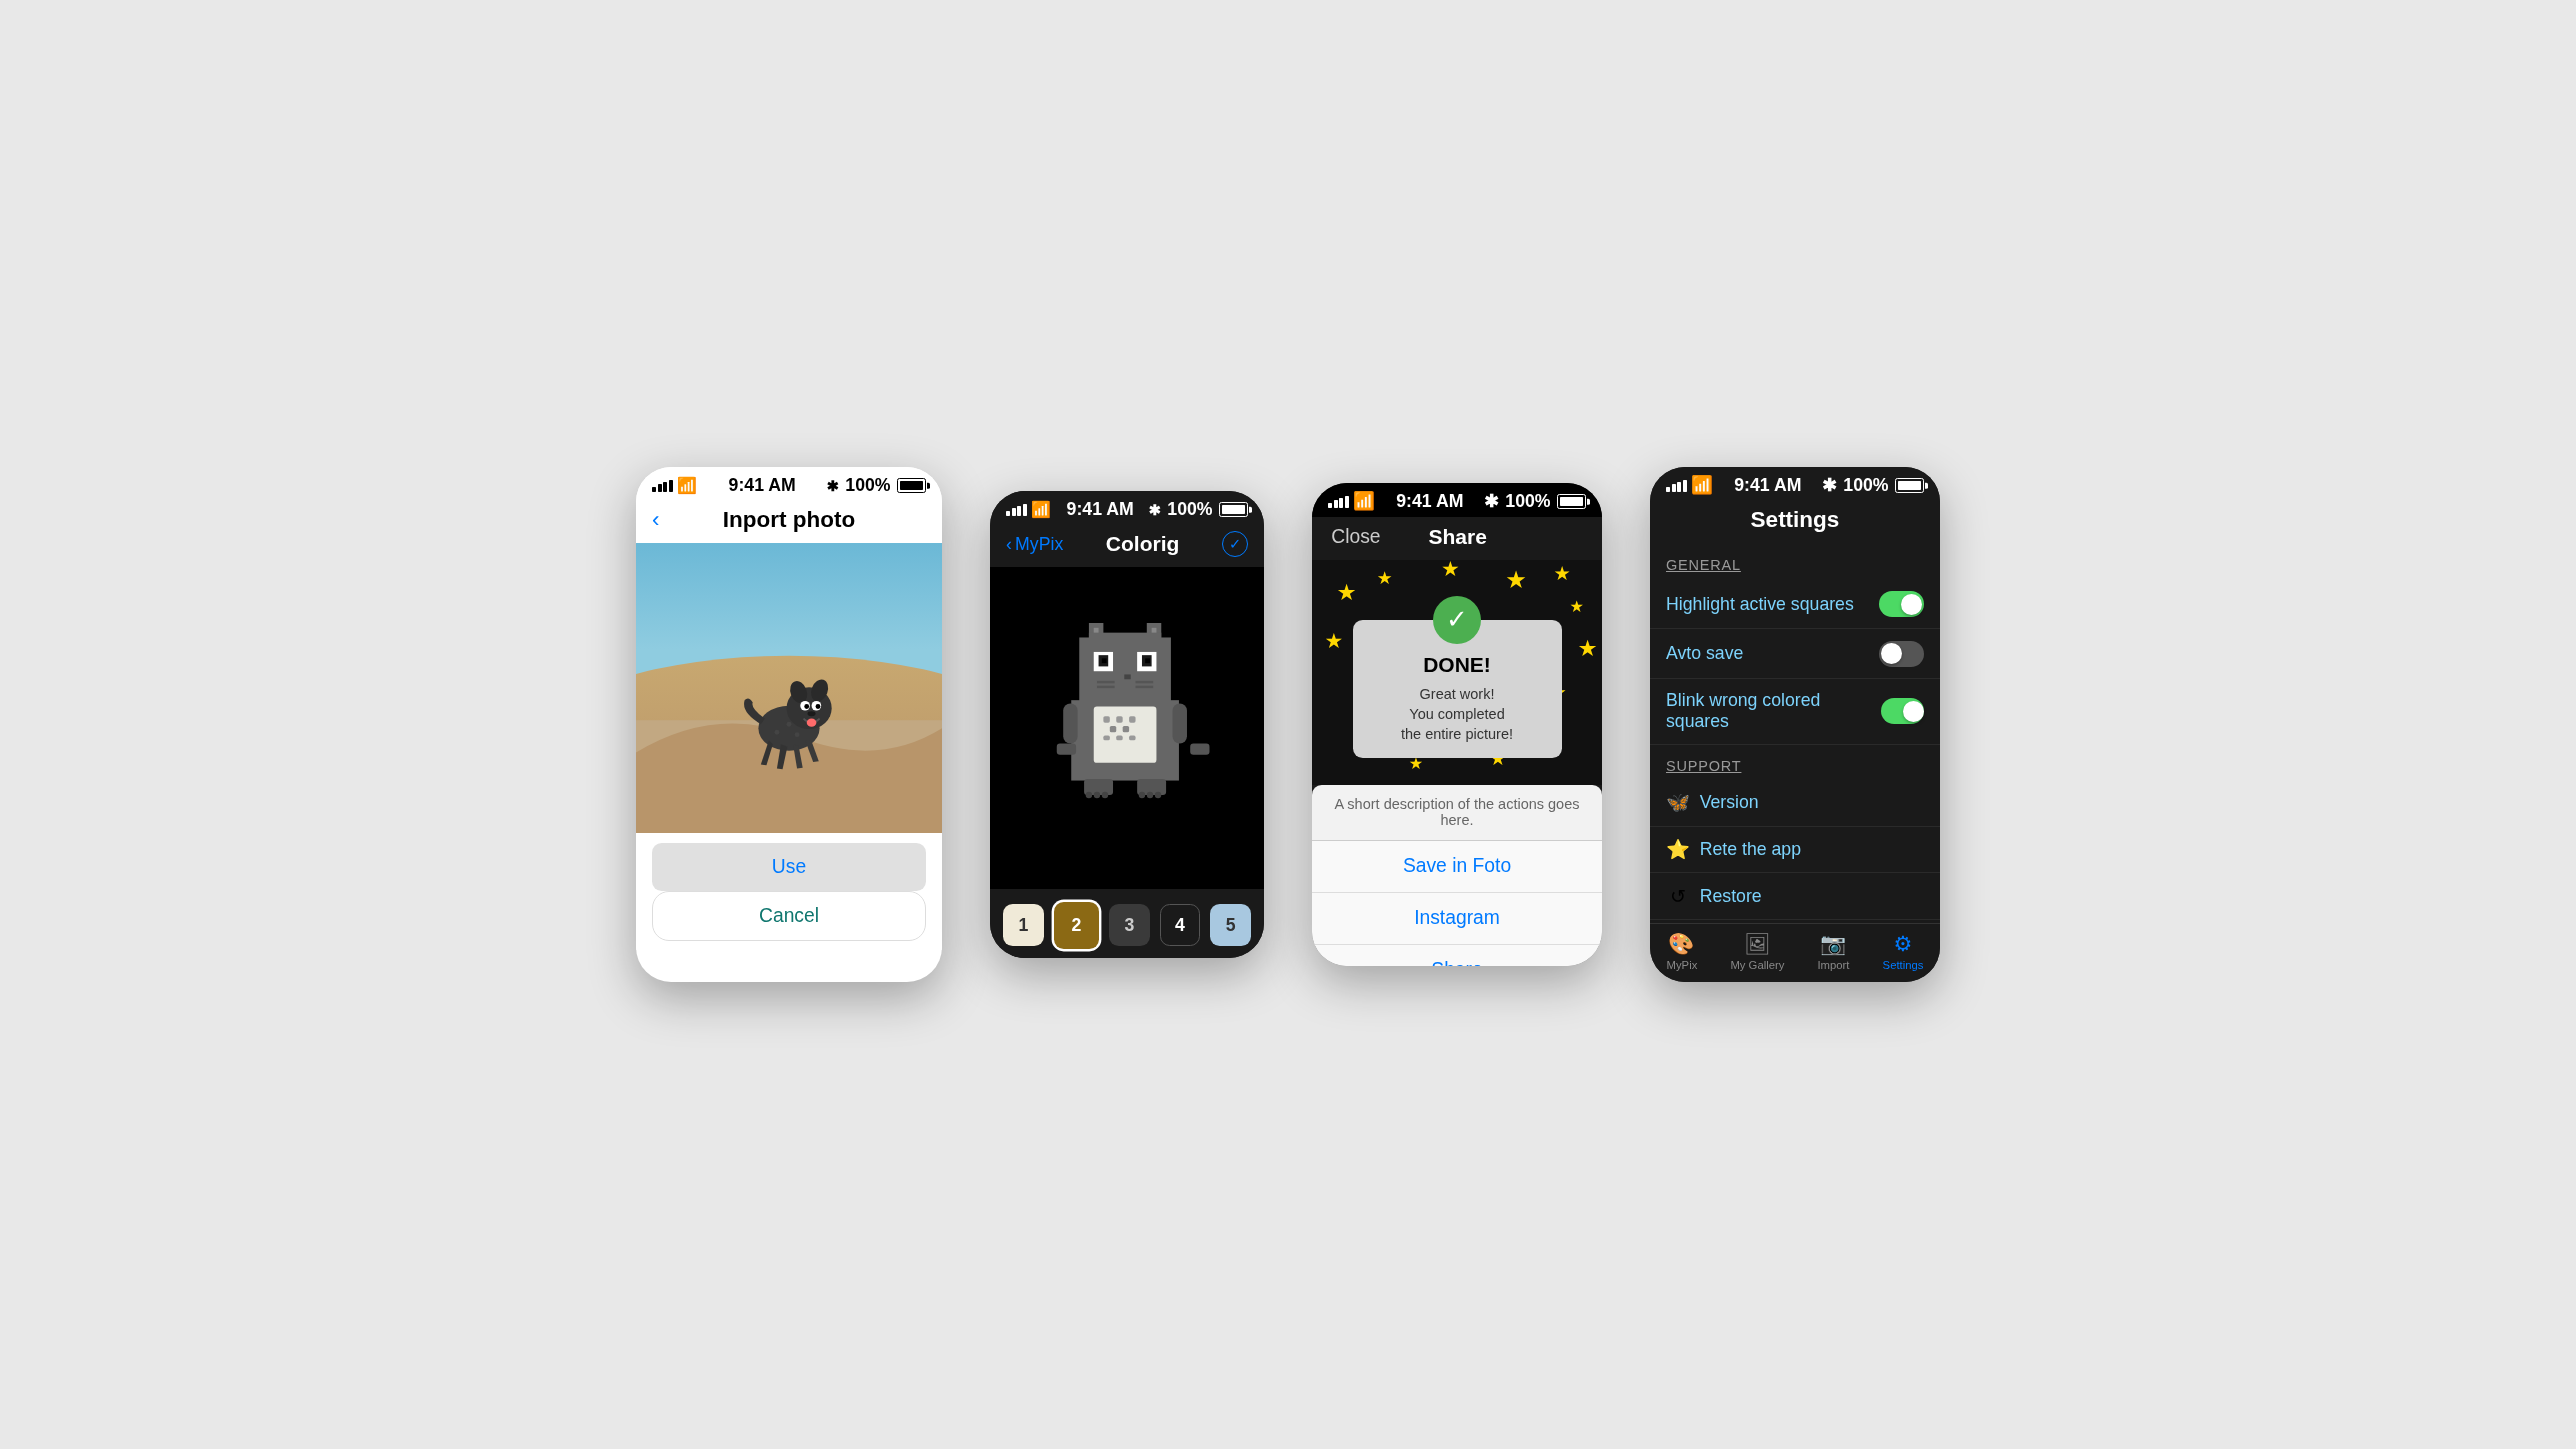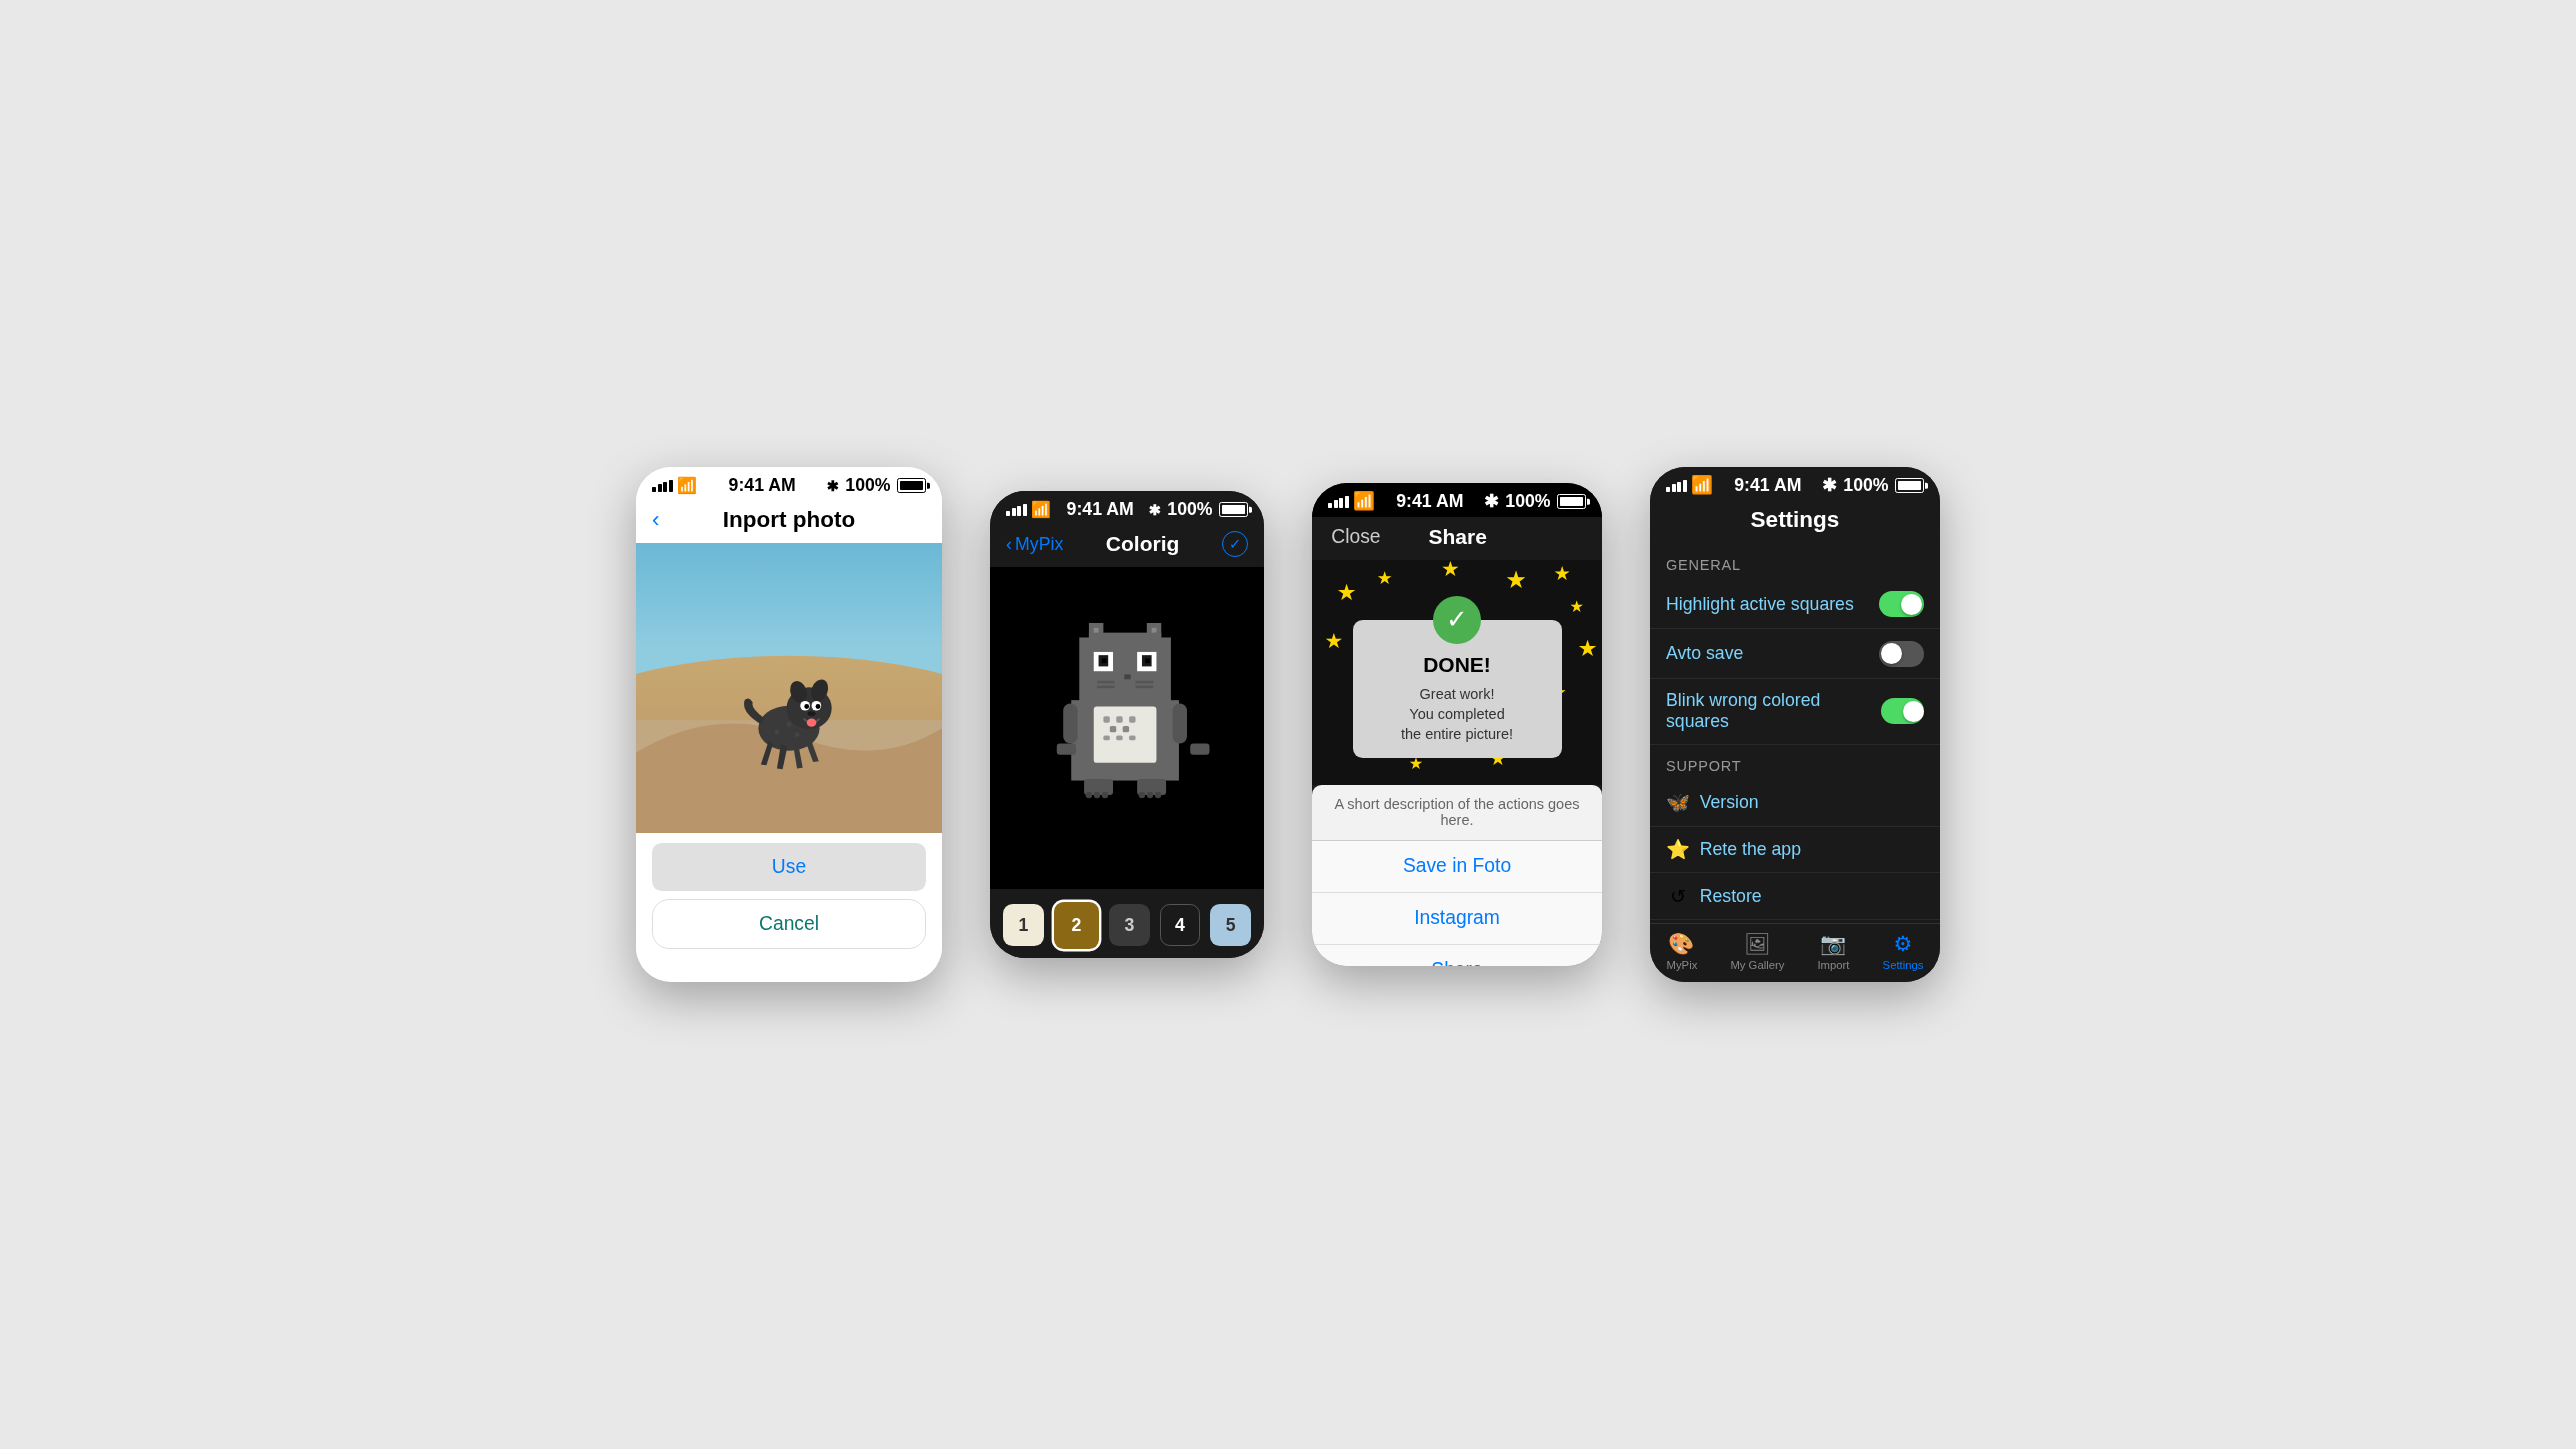--- a/index.html
+++ b/index.html
@@ -107,21 +107,21 @@
       background: linear-gradient(180deg, #87CEEB 0%, #87CEEB 40%, #C2A882 60%, #B8956A 100%);
       position: relative;
       overflow: hidden;
     }
 
     
     .photo-buttons {
       display: flex;
       flex-direction: column;
       padding: 9.7px 16px;
-      gap: 8px;
+      gap: 0;
       background: #fff;
     }
     .btn-use {
       background: #e0e0e0;
       border: none;
       border-radius: 9.7px;
       padding: 13px;
       font-size: 19.3px;
       color: #007AFF;
       cursor: pointer;
@@ -329,20 +329,21 @@
       font-weight: 600;
       color: #fff;
     }
 
     .settings-section-label {
       padding: 13px 16px 6.4px;
       font-size: 14.5px;
       color: #999;
       text-transform: uppercase;
       letter-spacing: 0.8px;
+      text-decoration: underline;
     }
 
     .settings-row {
       display: flex;
       align-items: center;
       justify-content: space-between;
       padding: 11.3px 16px;
       border-bottom: 0.8px solid #2a2a2a;
     }
     .settings-row-left {

